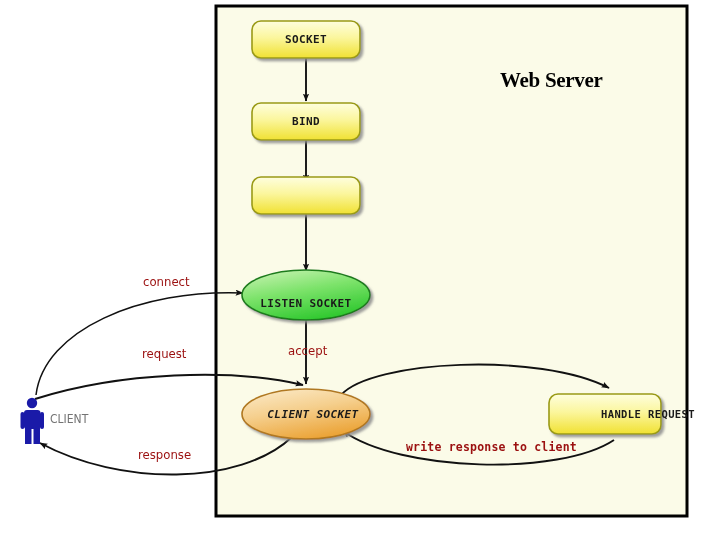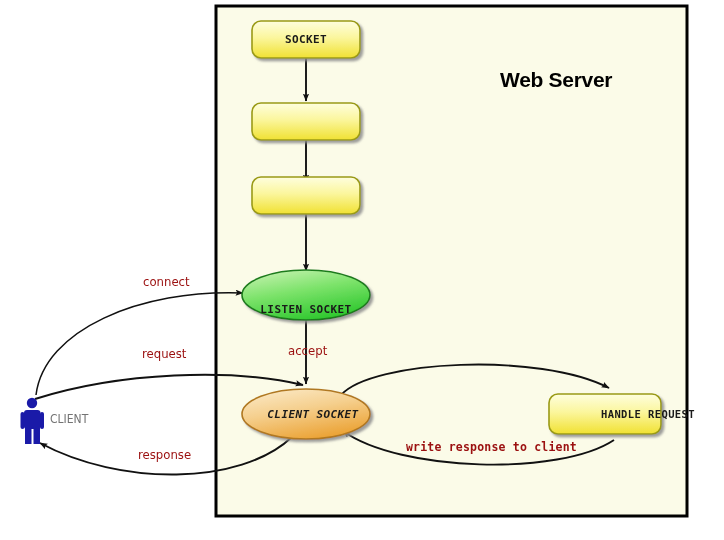--- a/index.html
+++ b/index.html
@@ -28,21 +28,21 @@
     font-size:11.5px;
     letter-spacing:0.2px;
   }
   .edge-label.sans{
     font-family:"DejaVu Sans","Liberation Sans",sans-serif;
     font-size:13px;
     font-stretch:condensed;
   }
   #panel-title{
     position:absolute;
-    font-family:Liberation Sans, sans-serif;
+    font-family:Liberation Serif, serif;
     font-weight:bold;
     font-size:21px;
     color:#000000;
     letter-spacing:-0.3px;
     white-space:nowrap;
   }
   #client-label{
     position:absolute;
     font-family:"DejaVu Sans","Liberation Sans",sans-serif;
     font-size:12px;
@@ -117,21 +117,22 @@
       <circle cx="32" cy="403" r="5.2" stroke="none"></circle>
       <rect x="24" y="410" width="16.5" height="19" rx="3" stroke="none"></rect>
       <rect x="25" y="428" width="6.5" height="16" stroke="none"></rect>
       <rect x="33.5" y="428" width="6.5" height="16" stroke="none"></rect>
       <rect x="20.5" y="412" width="4" height="17" rx="2" stroke="none"></rect>
       <rect x="40" y="412" width="4" height="17" rx="2" stroke="none"></rect>
     </g>
   </svg>
 
   <div class="node-text" style="left:252px;top:21px;width:108px;height:37px;">SOCKET</div>
-  <div class="node-text" style="left:242px;top:284px;width:128px;height:50px;">LISTEN SOCKET</div>
+  <div class="node-text" style="left:252px;top:103px;width:108px;height:37px;">BIND</div>
+  <div class="node-text" style="left:242px;top:278px;width:128px;height:50px;">LISTEN SOCKET</div>
   <div class="node-text" style="left:249px;top:389px;width:128px;height:50px;font-style:italic;">CLIENT SOCKET</div>
   <div class="node-text" style="left:549px;top:394px;width:112px;height:40px;font-size:10.5px;padding-left:43px;">HANDLE REQUEST</div>
 
   <div id="panel-title" style="left:500px;top:68px;">Web Server</div>
 
   <div id="client-label" style="left:50px;top:412px;">CLIENT</div>
 
   <div class="edge-label sans" style="left:114px;top:274px;">connect</div>
   <div class="edge-label sans" style="left:259px;top:343px;">accept</div>
   <div class="edge-label sans" style="left:113px;top:346px;">request</div>

